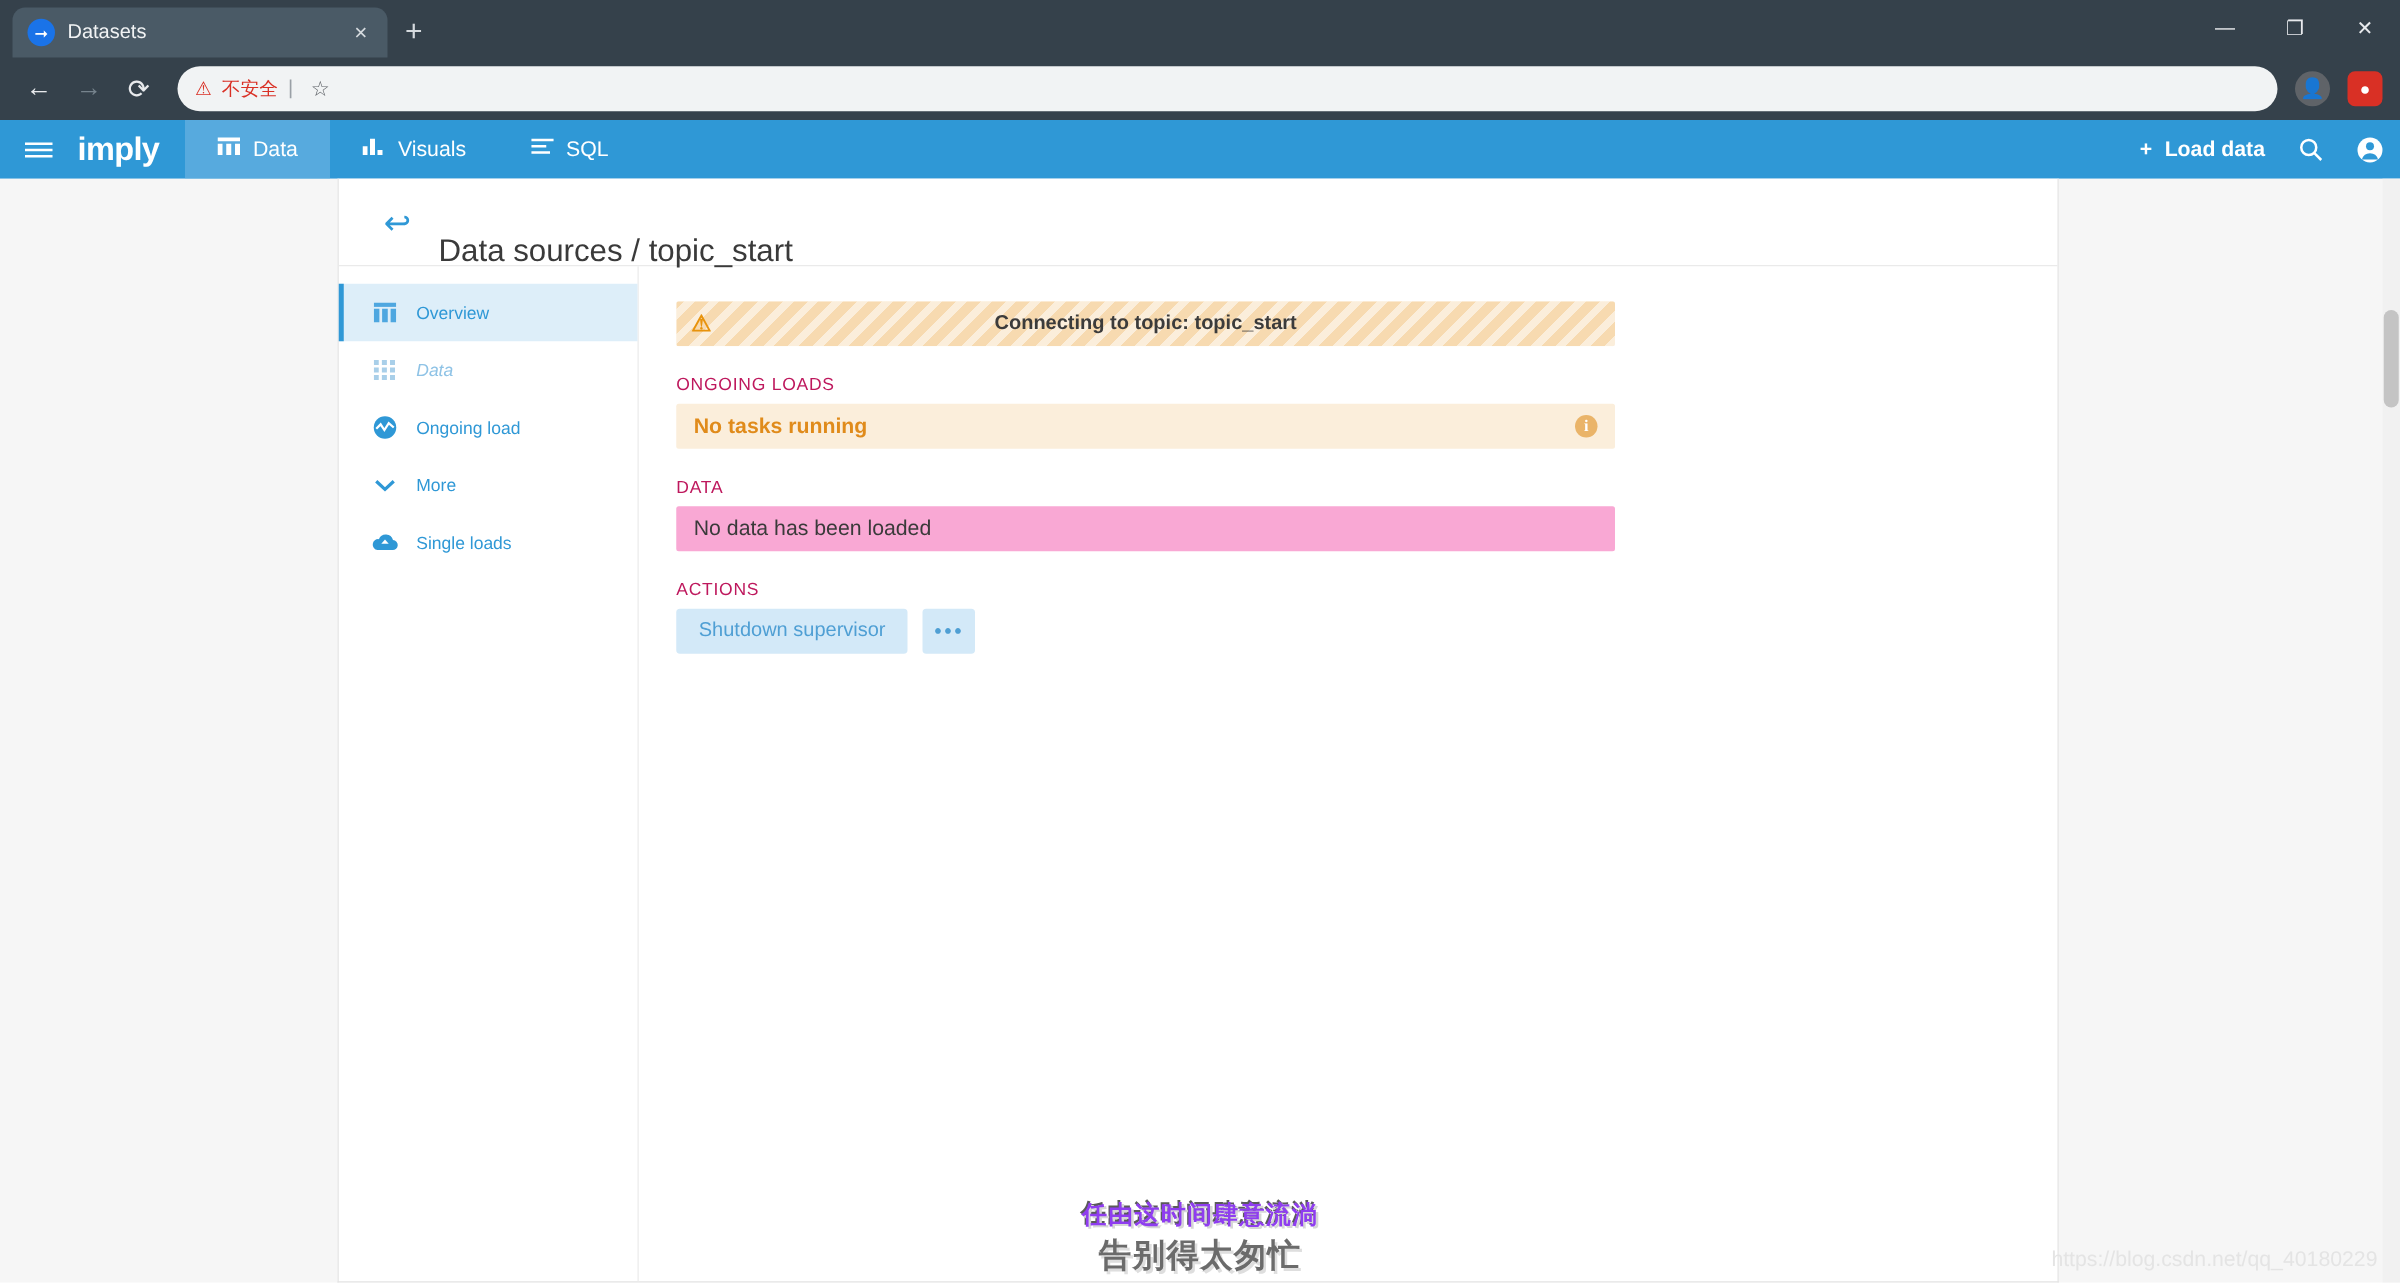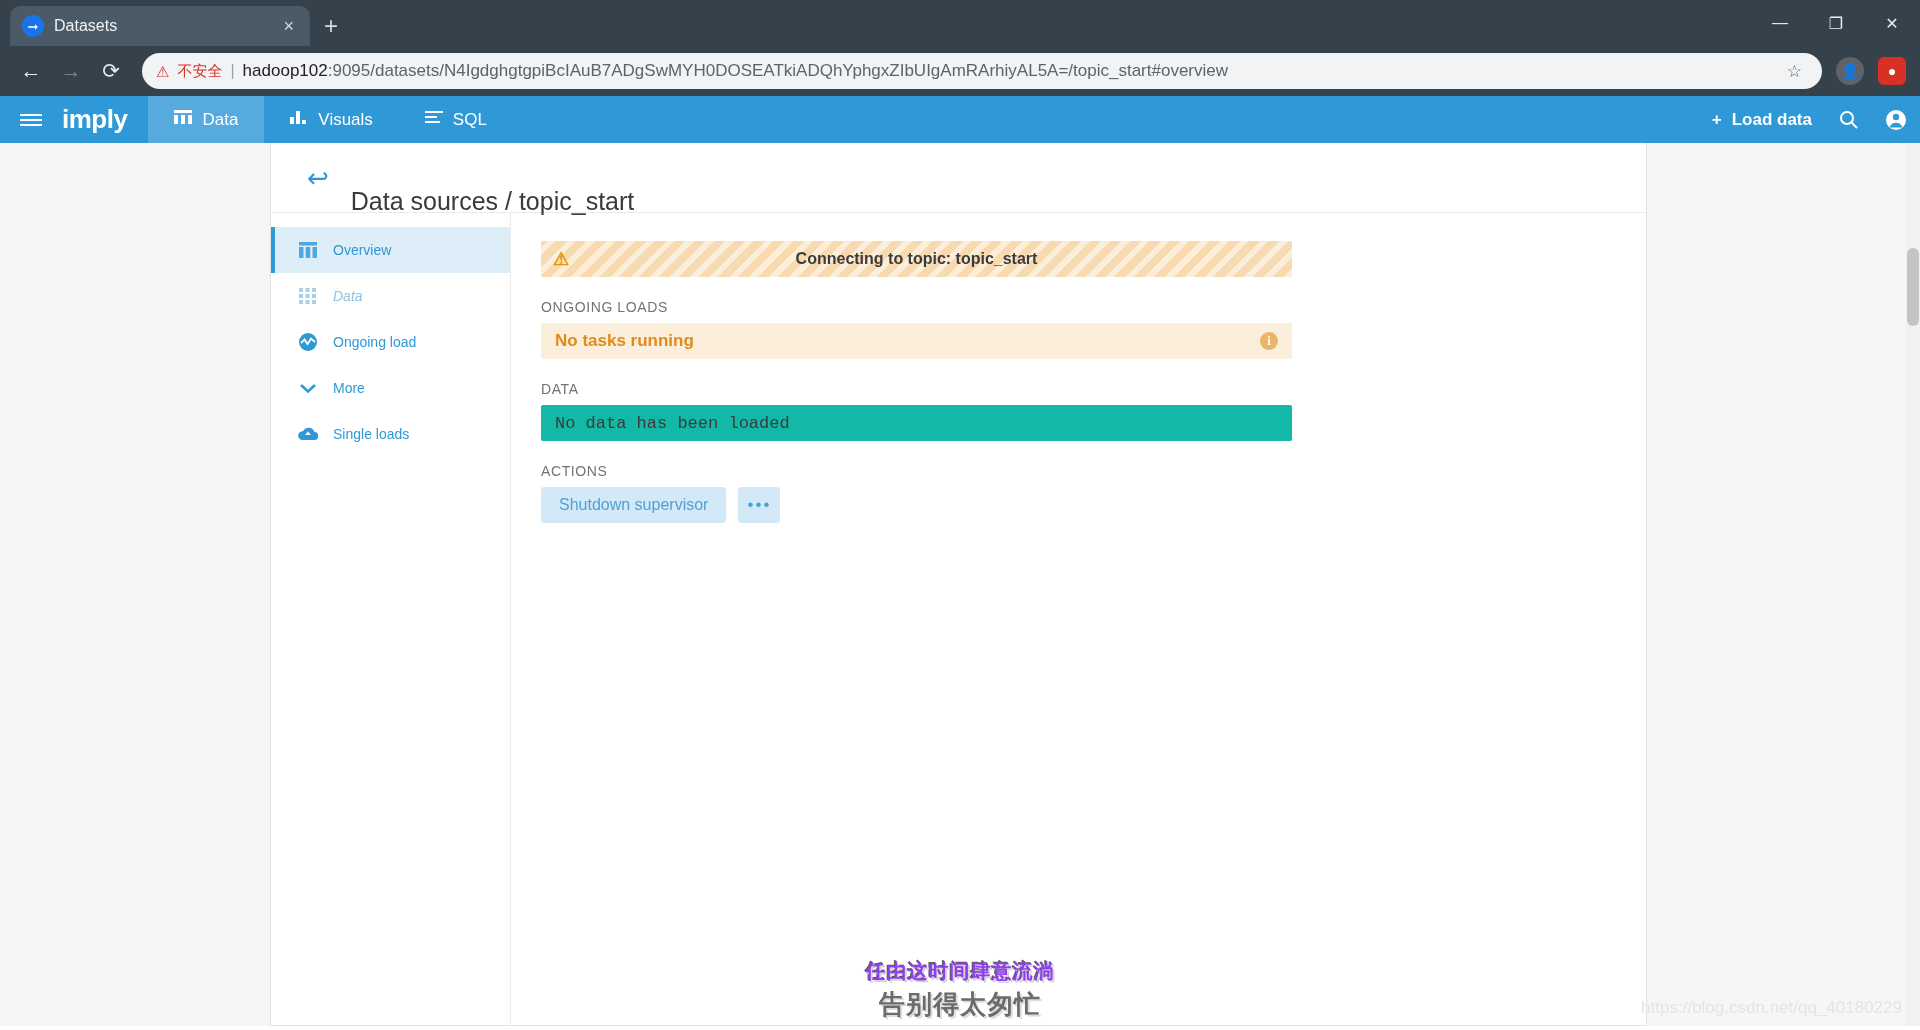--- a/index.html
+++ b/index.html
@@ -82,27 +82,27 @@
   .banner {
     height: 36px; display: flex; align-items: center; justify-content: center;
     position: relative; border-radius: 2px; color: #3b3b3b; font-size: 16px; font-weight: bold;
     background-color: #f7dab0;
     background-image: repeating-linear-gradient(-45deg,
       rgba(255,255,255,0.55) 0px, rgba(255,255,255,0.55) 6px,
       rgba(255,255,255,0) 6px, rgba(255,255,255,0) 14px);
     width: 751px;
   }
   .banner-icon { position: absolute; left: 12px; color: #e8930c; font-size: 18px; line-height: 1; }
-  .section-label { font-size: 14px; color: #737373; letter-spacing: 0.6px; margin: 22px 0 8px 0; }
+  .section-label { font-size: 14px; color: #be185d; letter-spacing: 0.6px; margin: 22px 0 8px 0; }
   .panel {
     width: 751px; min-height: 36px; display: flex; align-items: center;
     padding: 0 14px; font-size: 17px; border-radius: 2px;
   }
   .panel.warn { background: #fbeedb; color: #e08b1b; font-weight: bold; justify-content: space-between; }
-  .panel.plain { background: #14b8a6; color: #3a3a3a; font-family: Liberation Mono, monospace; }
+  .panel.plain { background: #f9a8d4; color: #3a3a3a; }
   .info-dot {
     width: 18px; height: 18px; border-radius: 50%; background: #eab469; color: #fff;
     display: flex; align-items: center; justify-content: center;
     font-size: 13px; font-weight: bold; font-family: "Liberation Serif", serif; cursor: pointer;
   }
   .actions { display: flex; gap: 12px; align-items: center; }
   .btn {
     background: #d3e9f8; color: #4f9fd4; border: none; border-radius: 3px;
     height: 36px; padding: 0 18px; font-size: 16px; font-family: "Liberation Sans", sans-serif;
     cursor: pointer;
@@ -151,21 +151,20 @@
 
   <div class="toolbar">
     <div class="nav-btn">←</div>
     <div class="nav-btn disabled">→</div>
     <div class="nav-btn">⟳</div>
 
     <div class="omnibox">
       <span class="warn-tri">⚠</span>
       <span class="insecure-text">不安全</span>
       <span class="omni-sep">|</span>
-      <span class="url"><span class="host">hadoop102</span><span>:9095/datasets/N4IgdghgtgpiBcIAuB7ADgSwMYH0DOSEATkiADQhYphgxZIbUIgAmRArhiyAL5A=/topic_start#overview</span></span>
       <span class="star">☆</span>
     </div>
 
     <div class="profile-circle">👤</div>
     <div class="ext-btn">●</div>
   </div>
 </div>
 
 <div class="appbar">
   <div class="hamburger">

